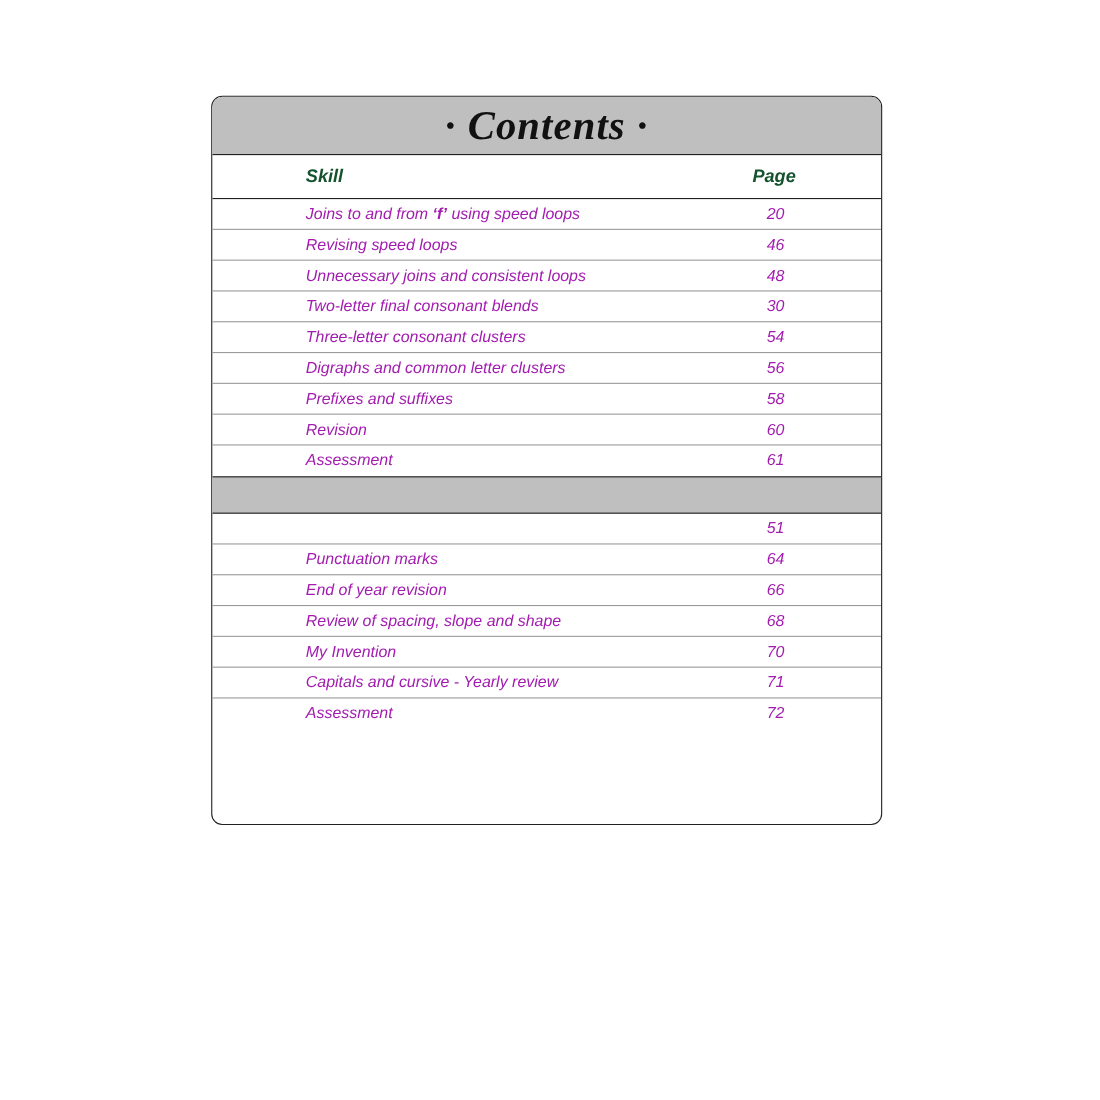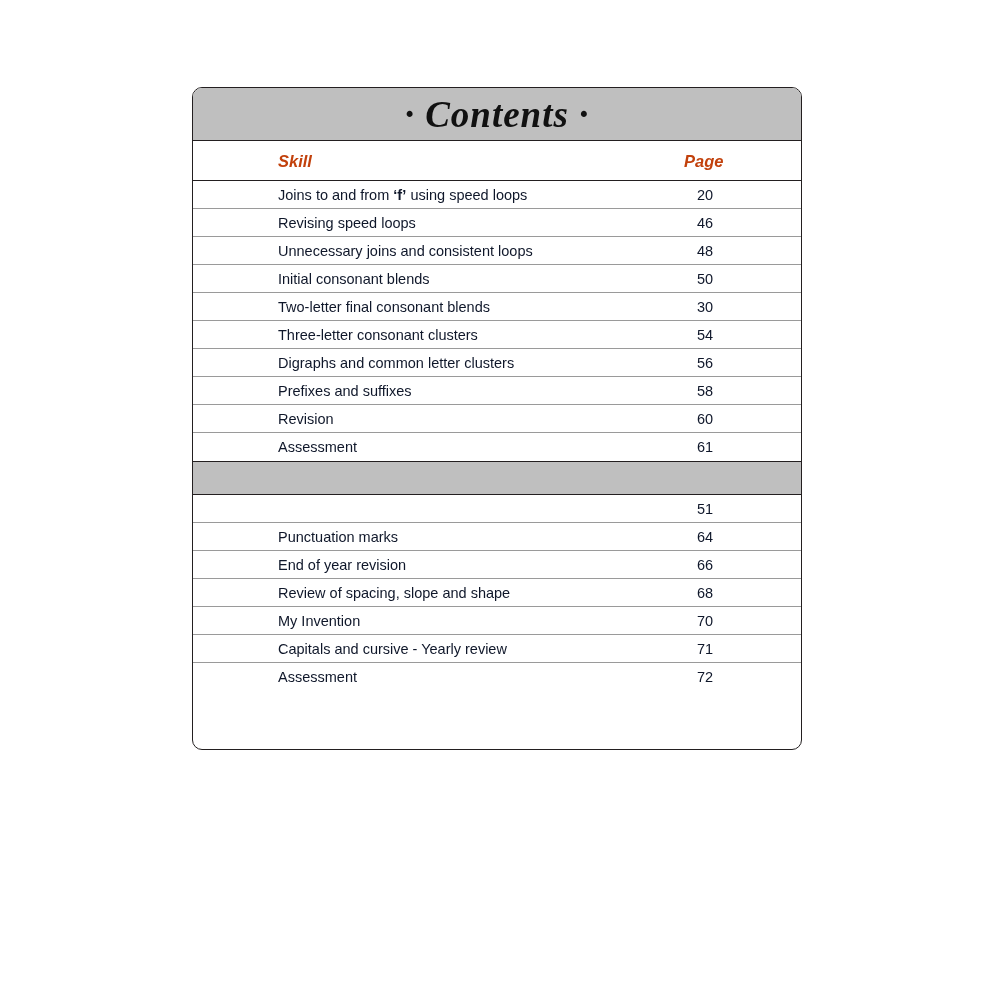--- a/index.html
+++ b/index.html
@@ -60,43 +60,44 @@
   }
 
   .col-skill-head,
   .col-page-head {
     position: absolute;
     top: 50%;
     transform: translateY(-50%);
     font-size: 16.5px;
     font-weight: bold;
     font-style: italic;
-    color: #c2410c;
+    color: #14532d;
   }
 
   .col-skill-head { left: 85px; }
   .col-page-head  { left: 491px; }
 
   .toc-row {
     height: 28px;
     border-bottom: 1px solid #9a9a9a;
     position: relative;
     box-sizing: border-box;
   }
 
   .toc-row:last-child { border-bottom: none; }
 
   .toc-skill,
   .toc-page {
     position: absolute;
     top: 50%;
     transform: translateY(-50%);
     font-size: 14.5px;
-    color: #0f172a;
+    color: #a21caf;
     white-space: nowrap;
+    font-style: italic;
   }
 
   .toc-skill { left: 85px; }
   .toc-page  { left: 504px; }
 
   .toc-skill b { font-weight: bold; }
 
   .section-block { position: relative; }
 
   .grey-band {
@@ -132,24 +133,20 @@
       </div>
       <div class="toc-row">
         <div class="toc-skill">Revising speed loops</div>
         <div class="toc-page">46</div>
       </div>
       <div class="toc-row">
         <div class="toc-skill">Unnecessary joins and consistent loops</div>
         <div class="toc-page">48</div>
       </div>
       <div class="toc-row">
-        <div class="toc-skill">Initial consonant blends</div>
-        <div class="toc-page">50</div>
-      </div>
-      <div class="toc-row">
         <div class="toc-skill">Two-letter final consonant blends</div>
         <div class="toc-page">30</div>
       </div>
       <div class="toc-row">
         <div class="toc-skill">Three-letter consonant clusters</div>
         <div class="toc-page">54</div>
       </div>
       <div class="toc-row">
         <div class="toc-skill">Digraphs and common letter clusters</div>
         <div class="toc-page">56</div>

